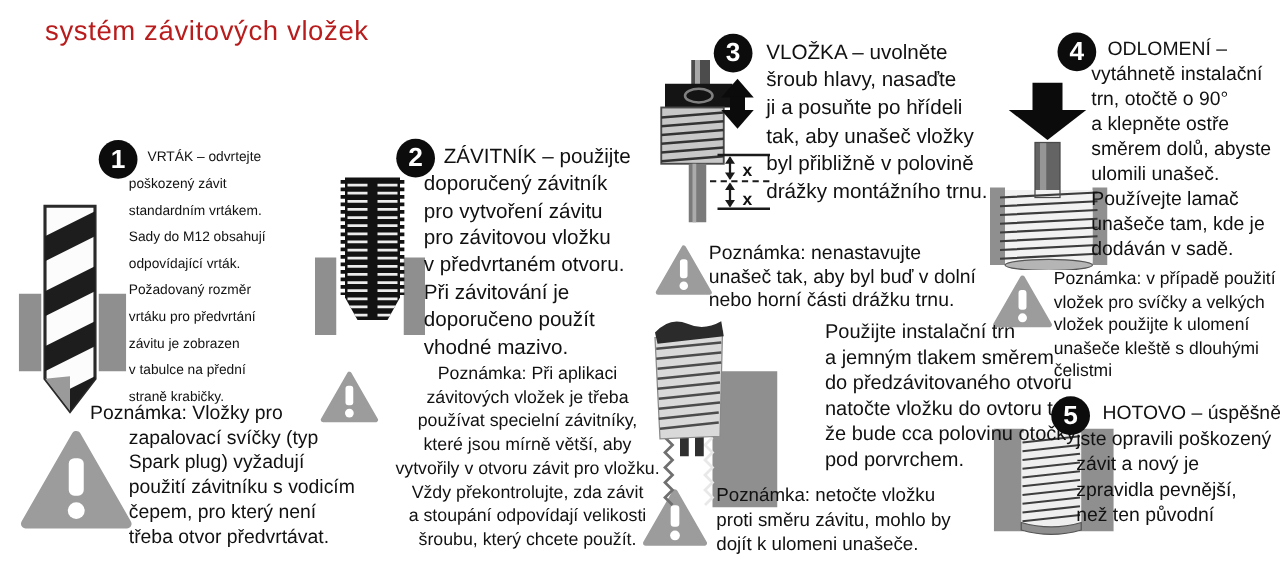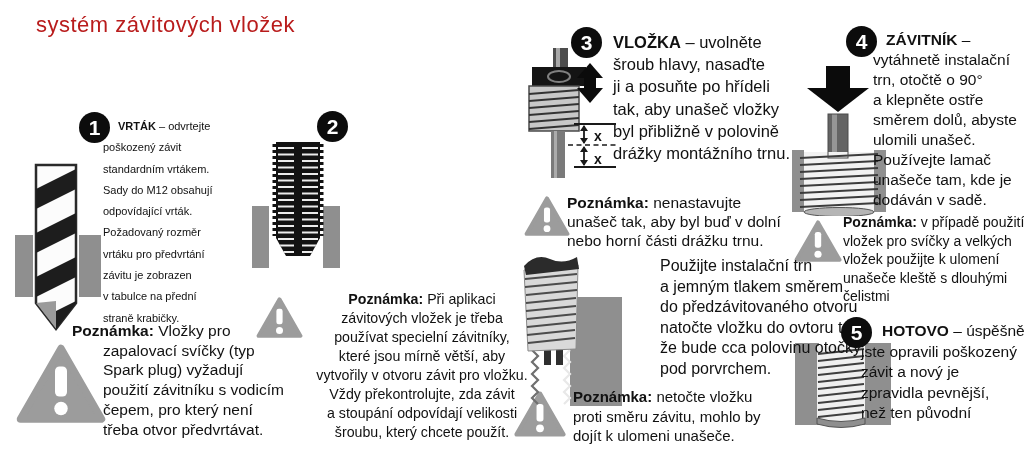--- a/index.html
+++ b/index.html
@@ -4,21 +4,21 @@
 <style>
   html,body{margin:0;padding:0;background:#fff;}
   .canvas{position:relative;width:1024px;height:449px;background:#ffffff;overflow:hidden;
           font-family:"Liberation Sans",sans-serif;color:#111;}
   .abs{position:absolute;}
   .subtitle{left:36px;top:12px;font-size:22px;letter-spacing:.5px;color:#b91c1c;}
   .pagetitle{left:8px;top:46px;font-size:38px;color:#2b3f9e;letter-spacing:.5px;}
   .badge{position:absolute;width:31px;height:31px;border-radius:50%;background:#0c0c0c;color:#fff;
          font-weight:bold;font-size:21px;display:flex;align-items:center;justify-content:center;z-index:3;}
   .txt{position:absolute;white-space:pre-line;z-index:2;}
-  .txt b{font-weight:bold;}
+  .txt b{font-weight:normal;}
   .s1{left:103px;top:116px;width:215px;font-size:11px;line-height:21.3px;text-indent:15px;}
   .s2{left:339px;top:115px;width:200px;font-size:16.5px;line-height:21.8px;text-indent:16px;}
   .s3{left:613px;top:31px;width:205px;font-size:16.5px;line-height:22.2px;}
   .s4{left:873px;top:30px;width:160px;font-size:15.5px;line-height:20px;text-indent:13px;}
   .s5{left:861px;top:321px;width:170px;font-size:15.5px;line-height:20.5px;text-indent:21px;}
   .p3{left:628px;top:256px;width:225px;font-size:16px;line-height:20.6px;margin-left:32px;}
   .n1{left:103px;top:321px;width:215px;font-size:15.5px;line-height:19.7px;text-indent:-31px;}
   .n2{left:302px;top:290px;width:240px;font-size:14.2px;line-height:19px;text-align:center;}
   .n3{left:567px;top:193px;width:245px;font-size:15.5px;line-height:19px;}
   .n4{left:573px;top:387px;width:230px;font-size:15px;line-height:19.5px;}
@@ -41,33 +41,41 @@
   <div class="txt s1"><b>VRTÁK</b> <span>– odvrtejte
 poškozený závit
 standardním vrtákem.
 Sady do M12 obsahují
 odpovídající vrták.
 Požadovaný rozměr
 vrtáku pro předvrtání
 závitu je zobrazen
 v tabulce na přední
 straně krabičky.</span></div>
+  <div class="txt s2"><b>ZÁVITNÍK</b> <span>– použijte
+doporučený závitník
+pro vytvoření závitu
+pro závitovou vložku
+v předvrtaném otvoru.
+Při závitování je
+doporučeno použít
+vhodné mazivo.</span></div>
   <div class="txt s3"><b>VLOŽKA</b> <span>– uvolněte
 šroub hlavy, nasaďte
 ji a posuňte po hřídeli
 tak, aby unašeč vložky
 byl přibližně v polovině
 drážky montážního trnu.</span></div>
   <div class="txt p3"><span>Použijte instalační trn
 a jemným tlakem směrem
 do předzávitovaného otvoru
 natočte vložku do ovtoru tak,
 že bude cca polovinu otočky
 pod porvrchem.</span></div>
-  <div class="txt s4"><b>ZÁVITNÍK</b> <span>–
+  <div class="txt s4"><b>ODLOMENÍ</b> <span>–
 vytáhnetě instalační
 trn, otočtě o 90°
 a klepněte ostře
 směrem dolů, abyste
 ulomili unašeč.
 Používejte lamač
 unašeče tam, kde je
 dodáván v sadě.</span></div>
   <div class="txt s5"><b>HOTOVO</b> <span>– úspěšně
 jste opravili poškozený

